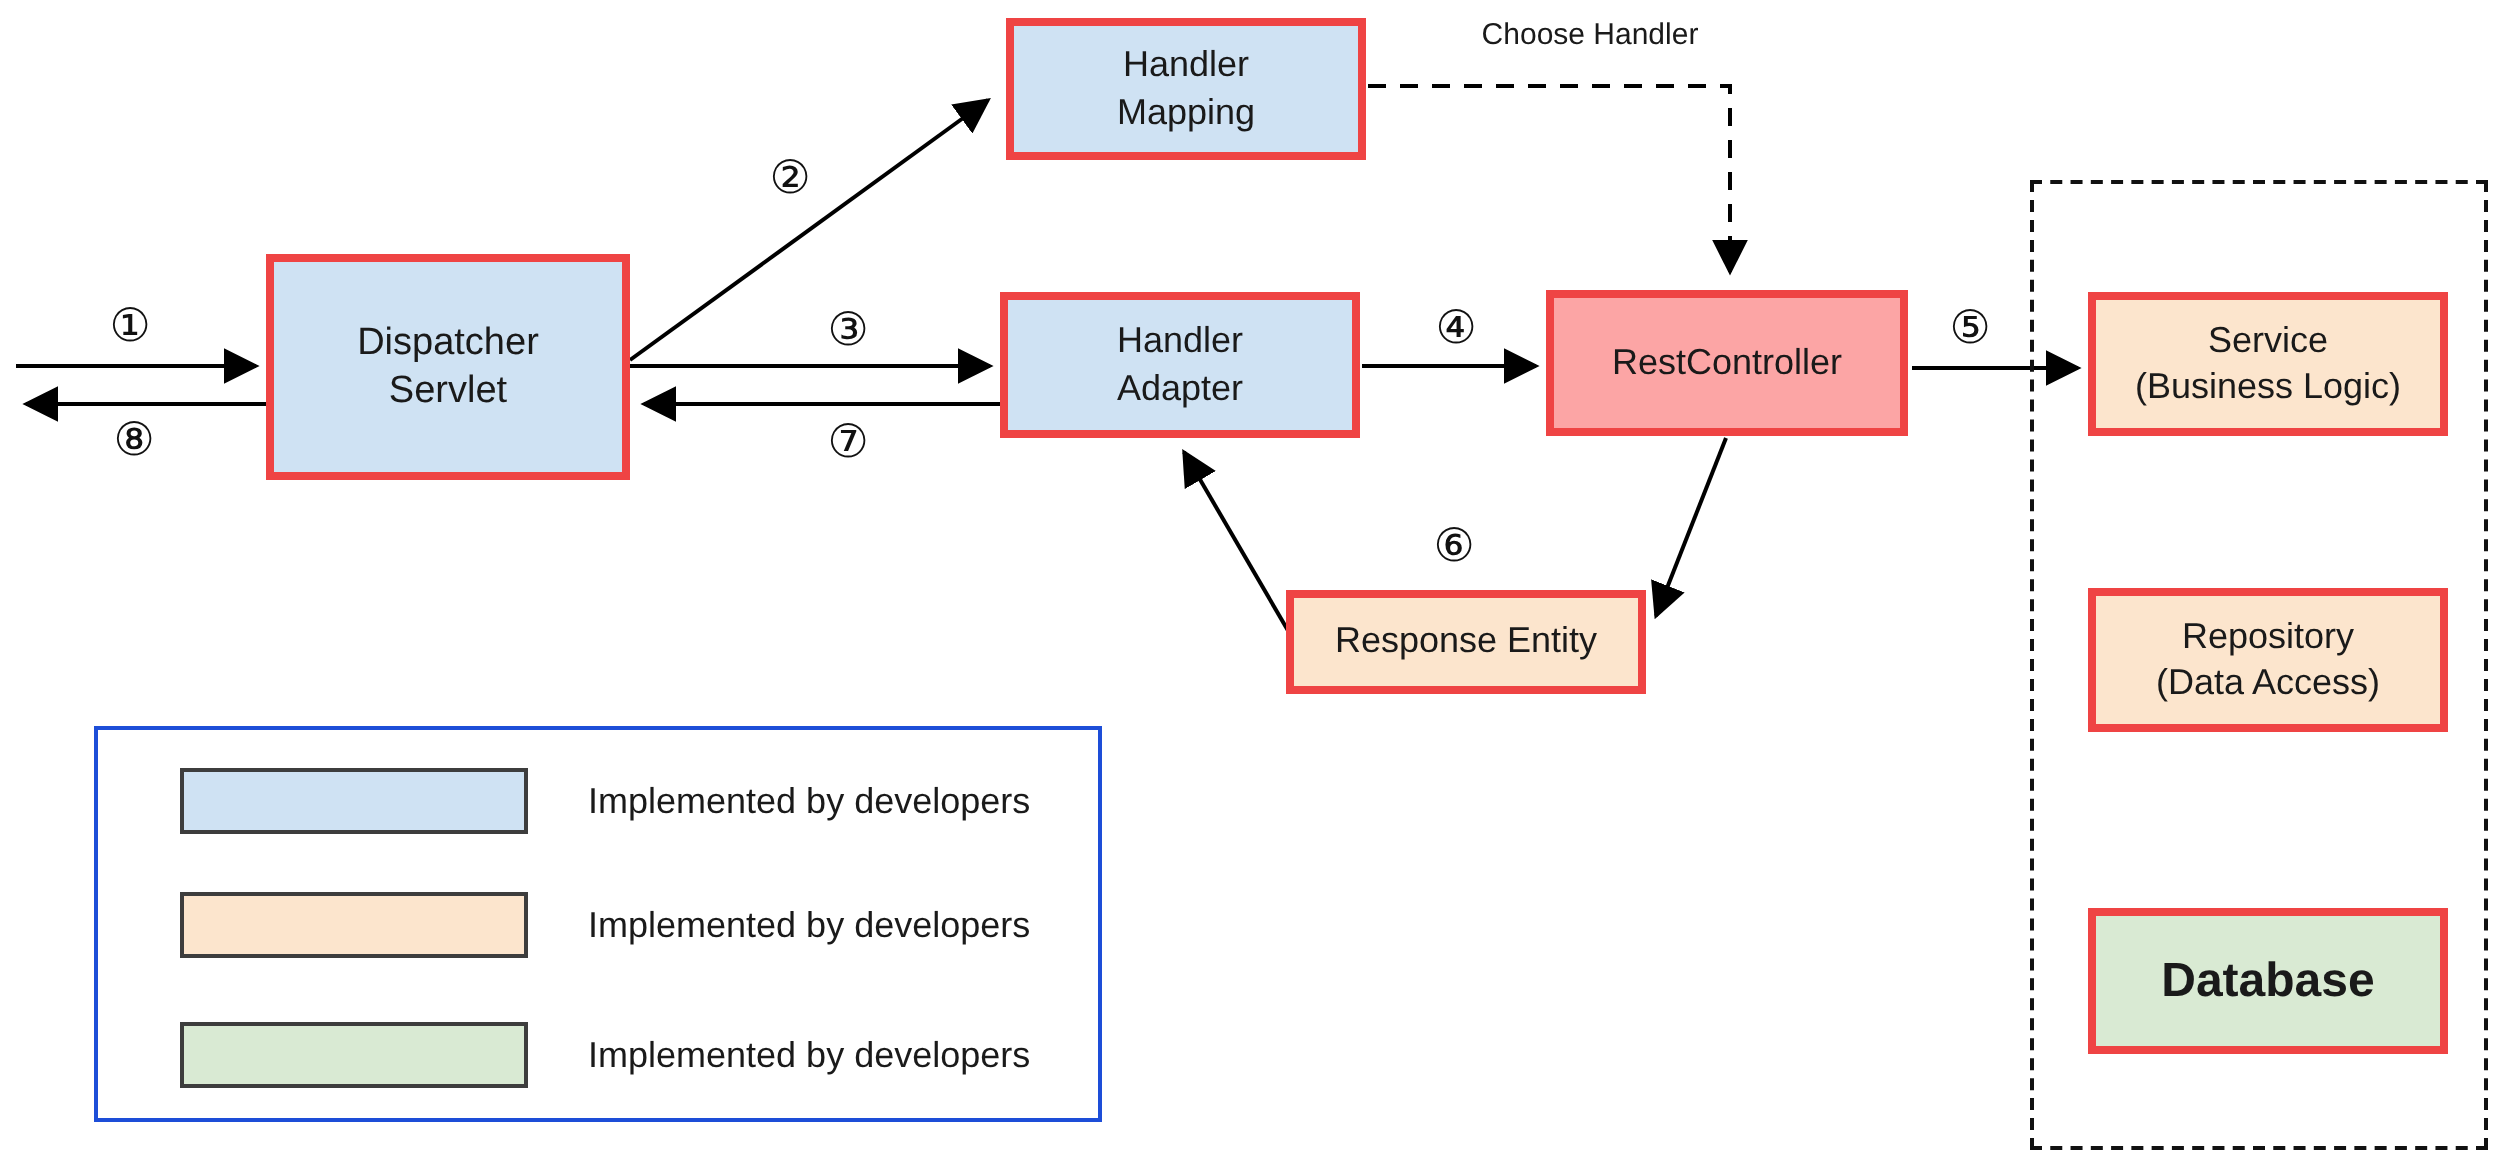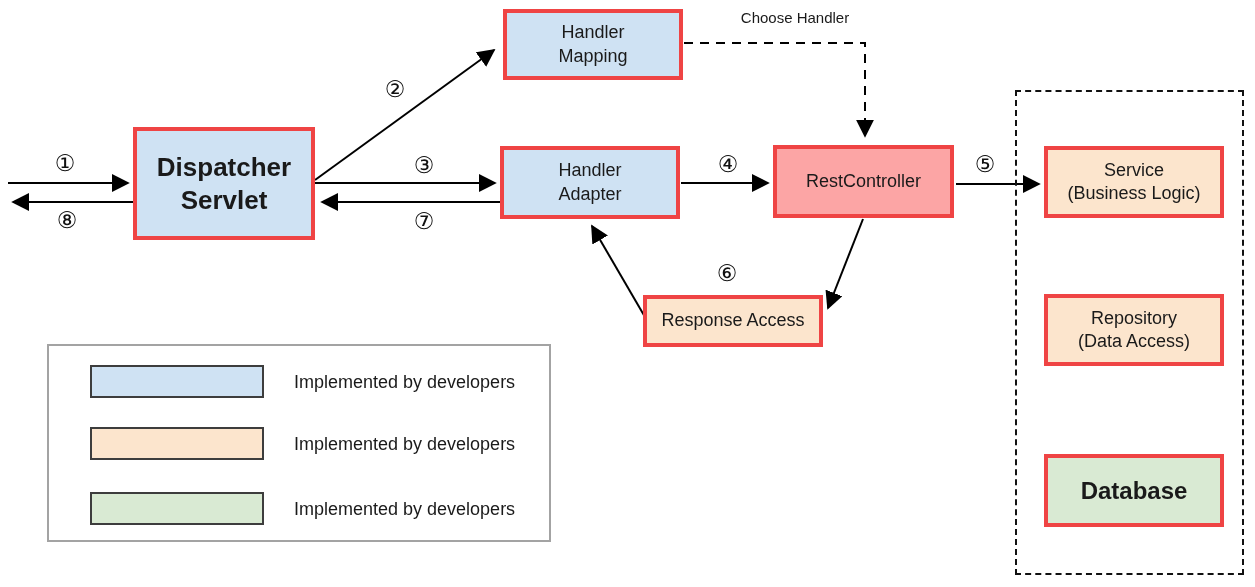--- a/index.html
+++ b/index.html
@@ -18,21 +18,21 @@
     box-sizing: border-box;
     border: 4px solid #ef4444;
     display: flex;
     align-items: center;
     justify-content: center;
     text-align: center;
     white-space: pre-line;
     font-size: 18px;
     line-height: 1.3;
   }
-  .node.big { font-size: 26px; font-weight: bold; line-height: 1.25; }
+  .node.big { font-size: 19px; font-weight: normal; line-height: 1.25; }
   .node.db  { font-size: 24px; font-weight: bold; }
   .step {
     position: absolute;
     transform: translate(-50%, -50%);
     font-size: 23px;
     line-height: 1;
     color: #111;
   }
   .floating-label {
     position: absolute;
@@ -42,24 +42,24 @@
   }
   #bl-group {
     position: absolute;
     left: 1015px; top: 90px;
     width: 229px; height: 485px;
     box-sizing: border-box;
     border: 2px dashed #111;
   }
   #legend {
     position: absolute;
-    left: 47px; top: 344px;
+    left: 47px; top: 363px;
     width: 504px; height: 198px;
     box-sizing: border-box;
-    border: 2px solid #a3a3a3;
+    border: 2px solid #1d4ed8;
   }
   .swatch {
     position: absolute;
     left: 41px;
     width: 174px; height: 33px;
     box-sizing: border-box;
     border: 2px solid #3d3d3d;
   }
   .legend-label {
     position: absolute;
@@ -98,21 +98,21 @@
 Servlet</div>
 
   <div class="node" style="left: 503px; top: 9px; width: 180px; height: 71px; background-color: rgb(207, 226, 243);">Handler
 Mapping</div>
 
   <div class="node" style="left: 500px; top: 146px; width: 180px; height: 73px; background-color: rgb(207, 226, 243);">Handler
 Adapter</div>
 
   <div class="node" style="left: 773px; top: 145px; width: 181px; height: 73px; background-color: #fca5a5;">RestController</div>
 
-  <div class="node" style="left: 643px; top: 295px; width: 180px; height: 52px; background-color: rgb(252, 229, 205);">Response Access</div>
+  <div class="node" style="left: 643px; top: 295px; width: 180px; height: 52px; background-color: rgb(252, 229, 205);">Response Entity</div>
 
   <div class="node" style="left: 1044px; top: 294px; width: 180px; height: 72px; background-color: rgb(252, 229, 205);">Repository
 (Data Access)</div>
 
   <div class="node" style="left: 1044px; top: 146px; width: 180px; height: 72px; background-color: rgb(252, 229, 205);">Service
 (Business Logic)</div>
 
   <div class="node db" style="left: 1044px; top: 454px; width: 180px; height: 73px; background-color: rgb(217, 234, 211);">Database</div>
 
   <span class="step" style="left:65px;  top:163px;">①</span>

